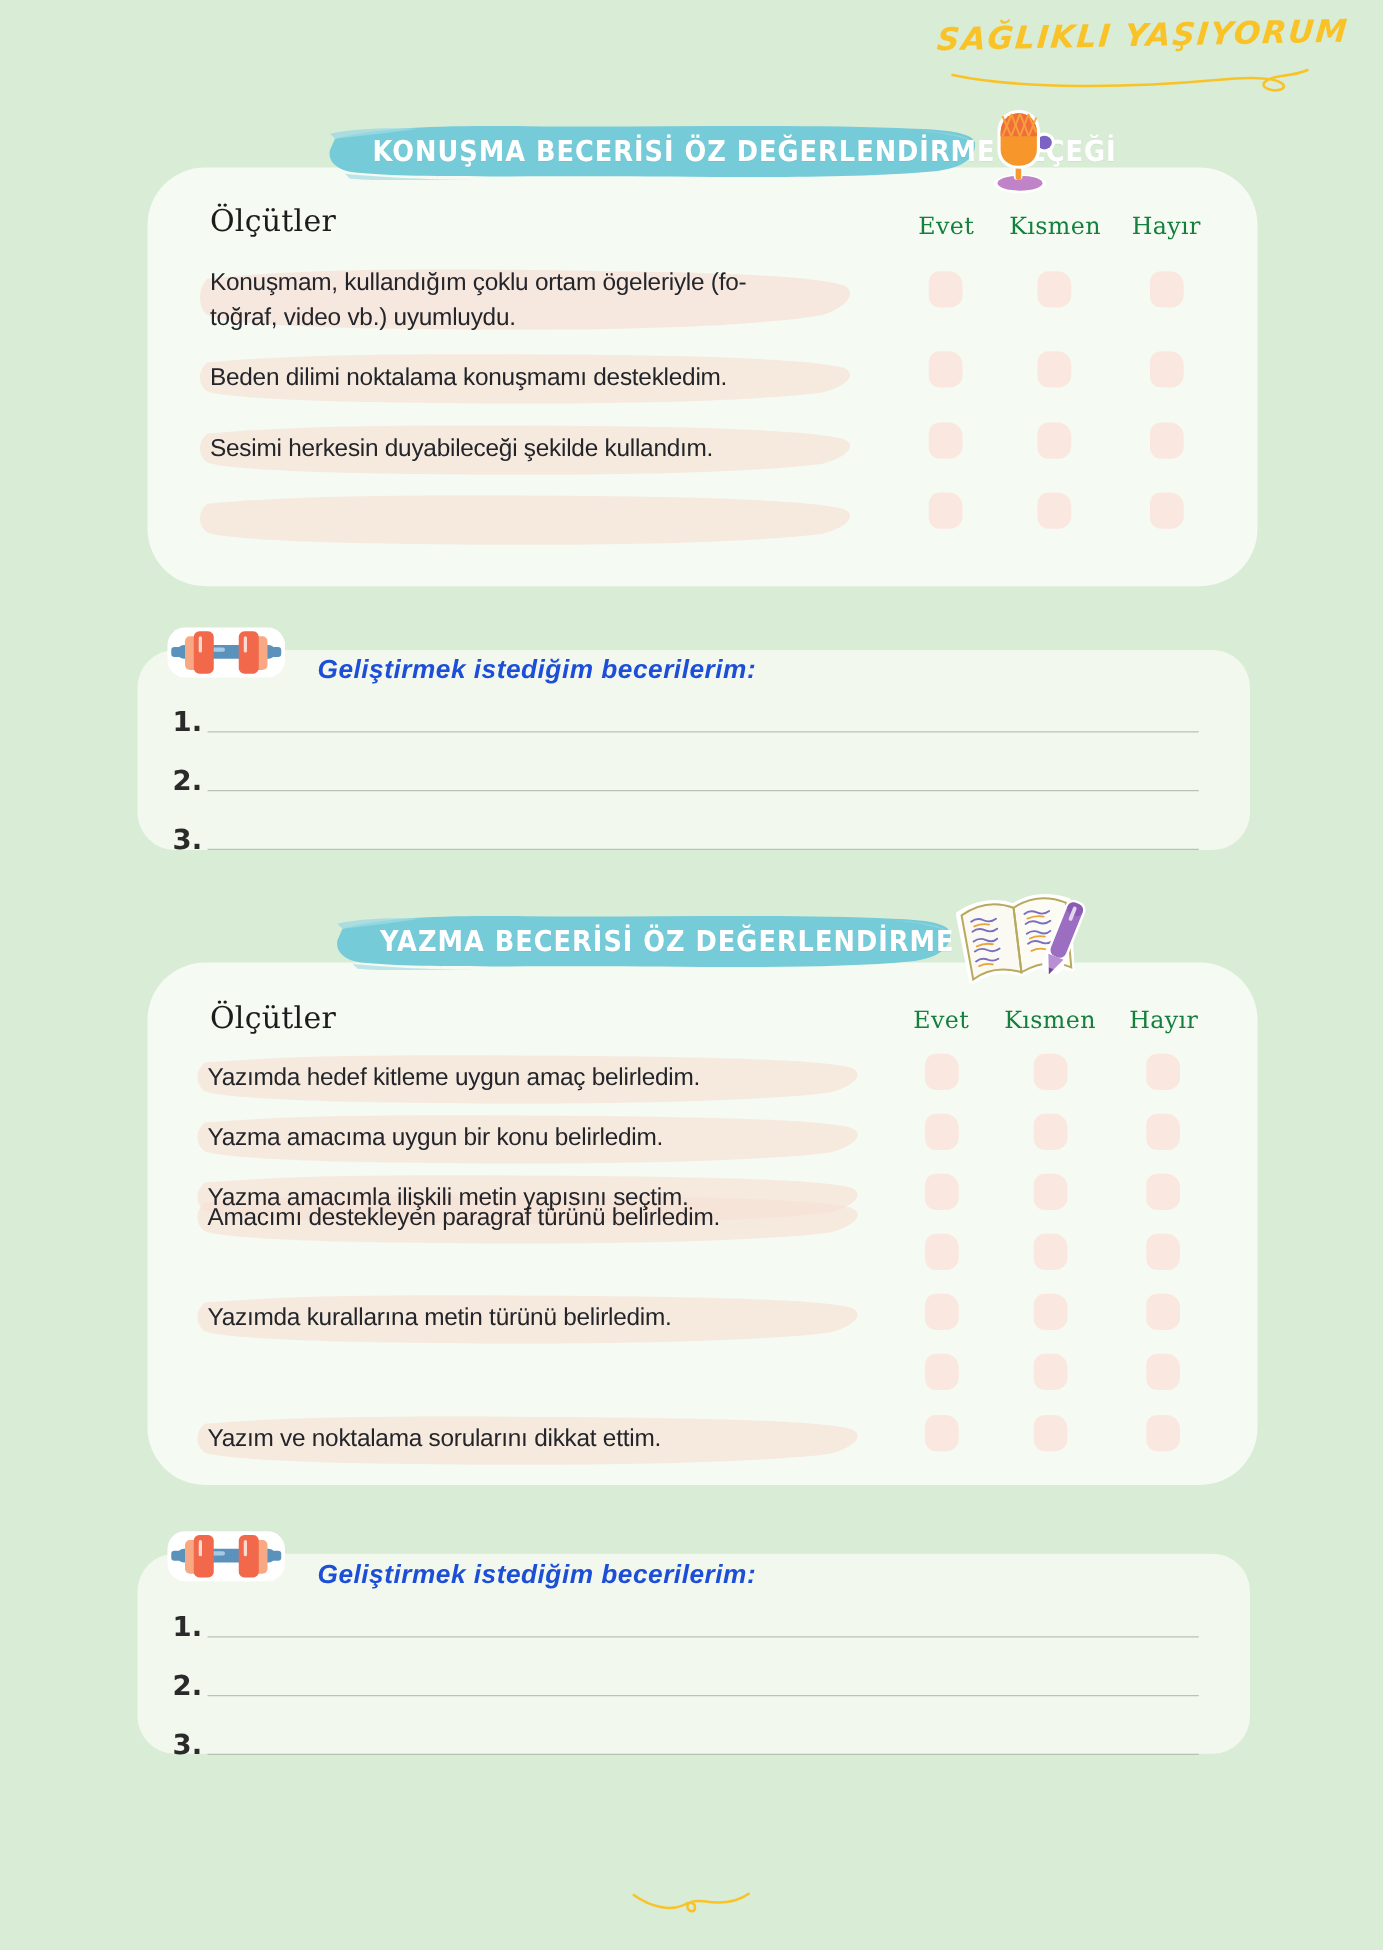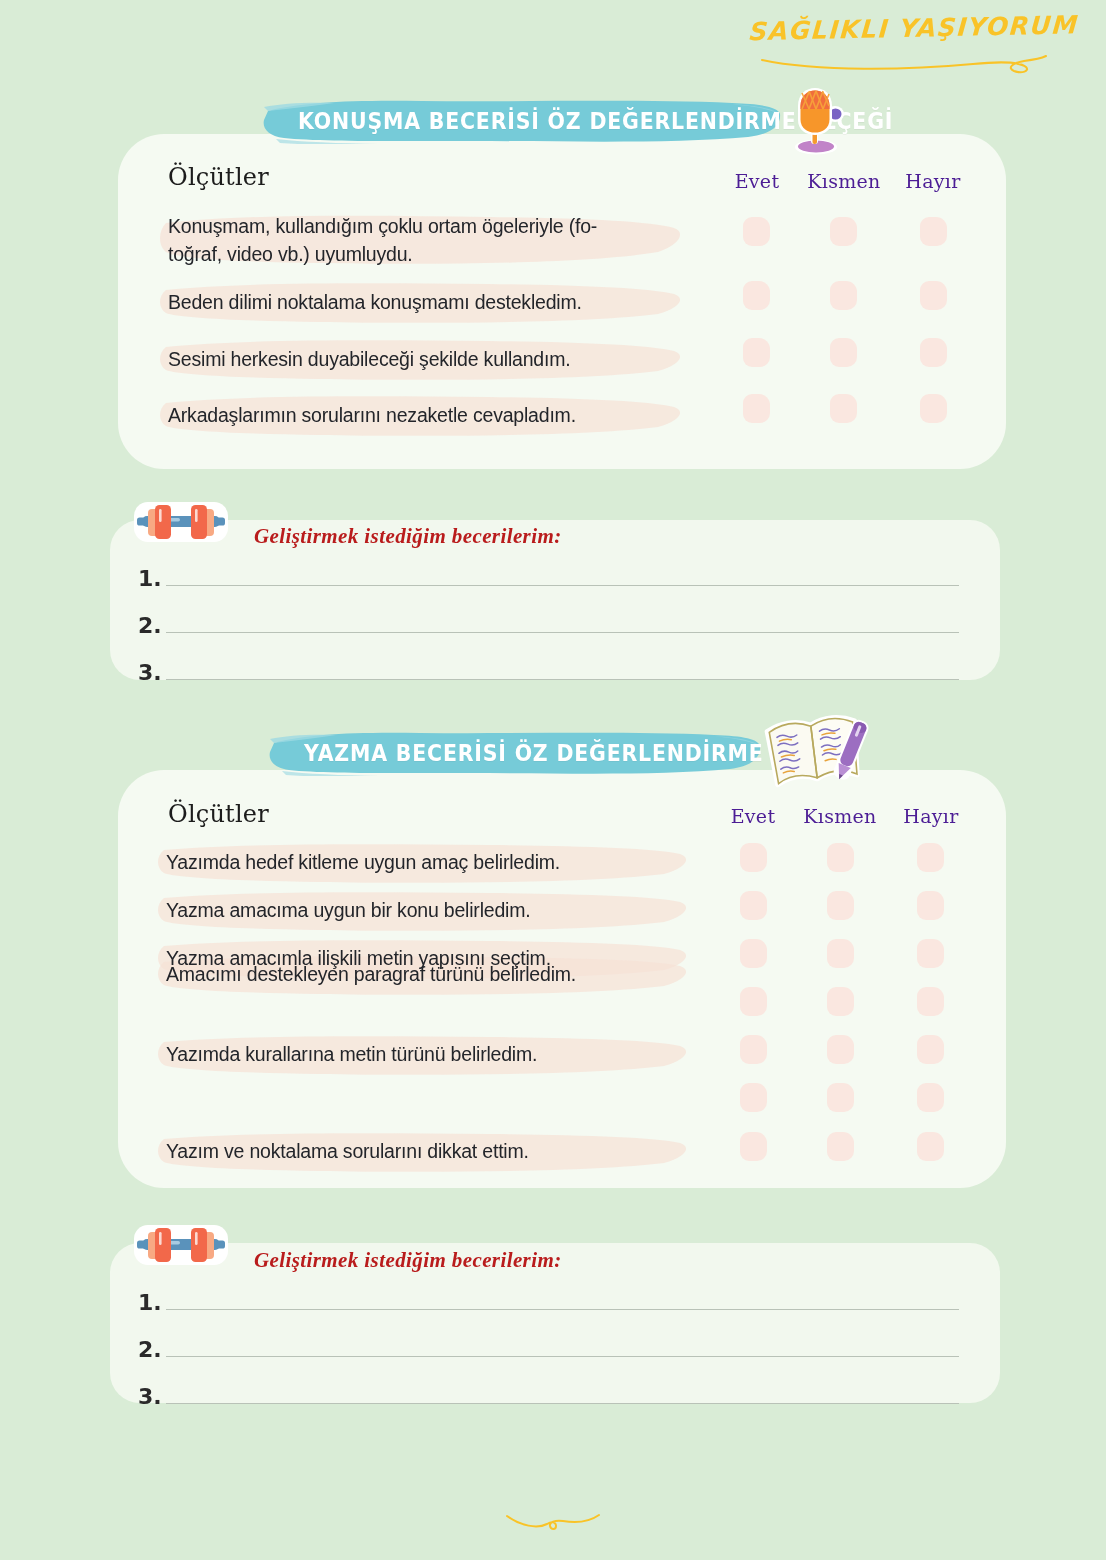--- a/index.html
+++ b/index.html
@@ -97,21 +97,21 @@
   .tbl-head-criteria {
     font-family: "DejaVu Serif", serif;
     font-size: 24px;
     color: #1c1c1c;
     letter-spacing: 0.2px;
   }
   .col-head {
     position: absolute;
     font-family: "DejaVu Serif", serif;
     font-size: 19px;
-    color: #4c1d95;
+    color: #15803d;
     text-align: center;
     letter-spacing: 0.3px;
   }
 
   .row {
     position: absolute;
     display: flex;
     align-items: center;
   }
   .row-text {
@@ -141,25 +141,25 @@
   }
 
   
   .panel {
     position: absolute;
     background: #f2f8ee;
     border-radius: 30px;
   }
   .panel-label {
     position: absolute;
-    font-family: Liberation Serif, serif;
+    font-family: Liberation Sans, sans-serif;
     font-style: italic;
     font-weight: bold;
     font-size: 21px;
-    color: #b91c1c;
+    color: #1d4ed8;
     letter-spacing: 0.4px;
     white-space: nowrap;
   }
   .dumbbell {
     position: absolute;
     z-index: 5;
   }
   .line-num {
     position: absolute;
     font-family: "DejaVu Sans", sans-serif;
@@ -280,21 +280,20 @@
   </div>
   <div class="chk" style="left:743px; top:338px;"></div>
   <div class="chk" style="left:830px; top:338px;"></div>
   <div class="chk" style="left:920px; top:338px;"></div>
 
   <div class="row" style="left:168px; top:400px; width:520px; height:30px;">
     <svg class="row-brush" width="530" height="48" viewBox="0 0 530 48">
       <path d="M8,12 C90,4 210,5 330,6 C420,7 492,10 516,16 C528,20 522,30 500,36
                C430,45 270,46 160,44 C86,43 20,40 8,35 C0,30 0,18 8,12 Z" fill="#f6e1d6" opacity="0.7"></path>
     </svg>
-    <div class="row-text">Arkadaşlarımın sorularını nezaketle cevapladım.</div>
   </div>
   <div class="chk" style="left:743px; top:394px;"></div>
   <div class="chk" style="left:830px; top:394px;"></div>
   <div class="chk" style="left:920px; top:394px;"></div>
 
   <div class="panel" style="left:110px; top:520px; width:890px; height:160px;"></div>
 
   <svg class="dumbbell" style="left:126px; top:492px;" width="110" height="60" viewBox="0 0 110 60">
     <rect x="8" y="10" width="94" height="40" rx="14" fill="#ffffff"></rect>
     <rect x="16" y="24" width="78" height="11" rx="5" fill="#5a92bb"></rect>

